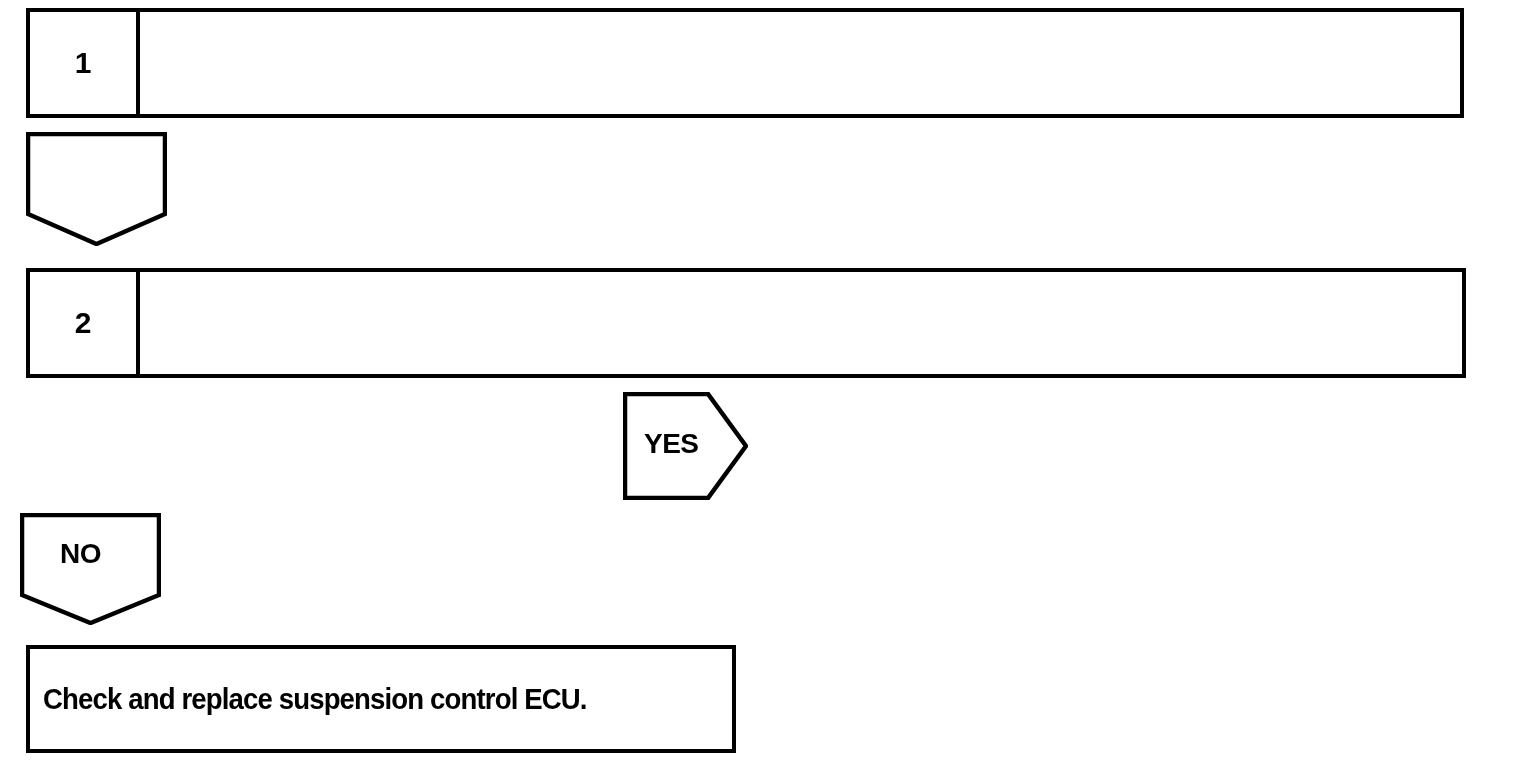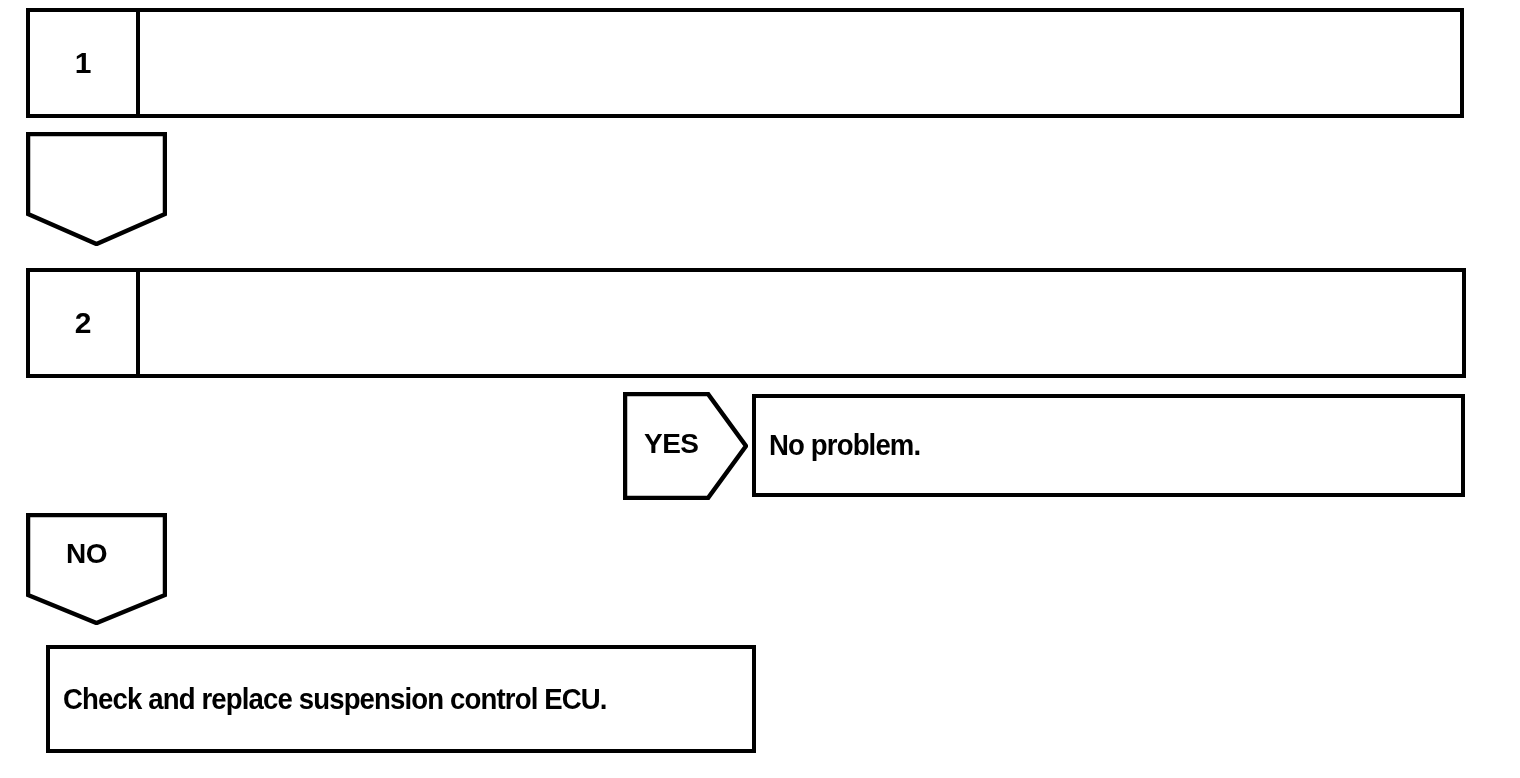--- a/index.html
+++ b/index.html
@@ -139,28 +139,25 @@
     </div>
   </div>
 
   <div class="arrow-right" style="left:623px; top:392px; width:125px; height:124px;">
     <svg width="125" height="108" viewBox="0 0 125 108" xmlns="http://www.w3.org/2000/svg">
       <polygon points="2,2 85,2 123,54 85,106 2,106" fill="#ffffff" stroke="#000000" stroke-width="4.5" stroke-linejoin="miter"></polygon>
     </svg>
     <span class="arrow-label-right" style="left:21px; top:38px;">YES</span>
   </div>
 
-  <div class="result-box" style="left:752px; top:394px; width:713px; height:103px;">
-    <span class="result-text">No problem.</span>
-  </div>
 
-  <div class="arrow-down" style="left:26px; top:513px; width:141px; height:112px;">
+  <div class="arrow-down" style="left:20px; top:513px; width:141px; height:112px;">
     <svg width="141" height="112" viewBox="0 0 141 112" xmlns="http://www.w3.org/2000/svg">
       <polygon points="2,2 139,2 139,82 70.5,110 2,82" fill="#ffffff" stroke="#000000" stroke-width="4.5" stroke-linejoin="miter"></polygon>
     </svg>
     <span class="arrow-label-down" style="left:40px; top:27px;">NO</span>
   </div>
 
-  <div class="result-box" style="left:26px; top:645px; width:710px; height:108px;margin-left:20px;">
+  <div class="result-box" style="left:26px; top:645px; width:710px; height:108px;">
     <span class="result-text">Check and replace suspension control ECU.</span>
   </div>
 
 </div>
 
 </body></html>

